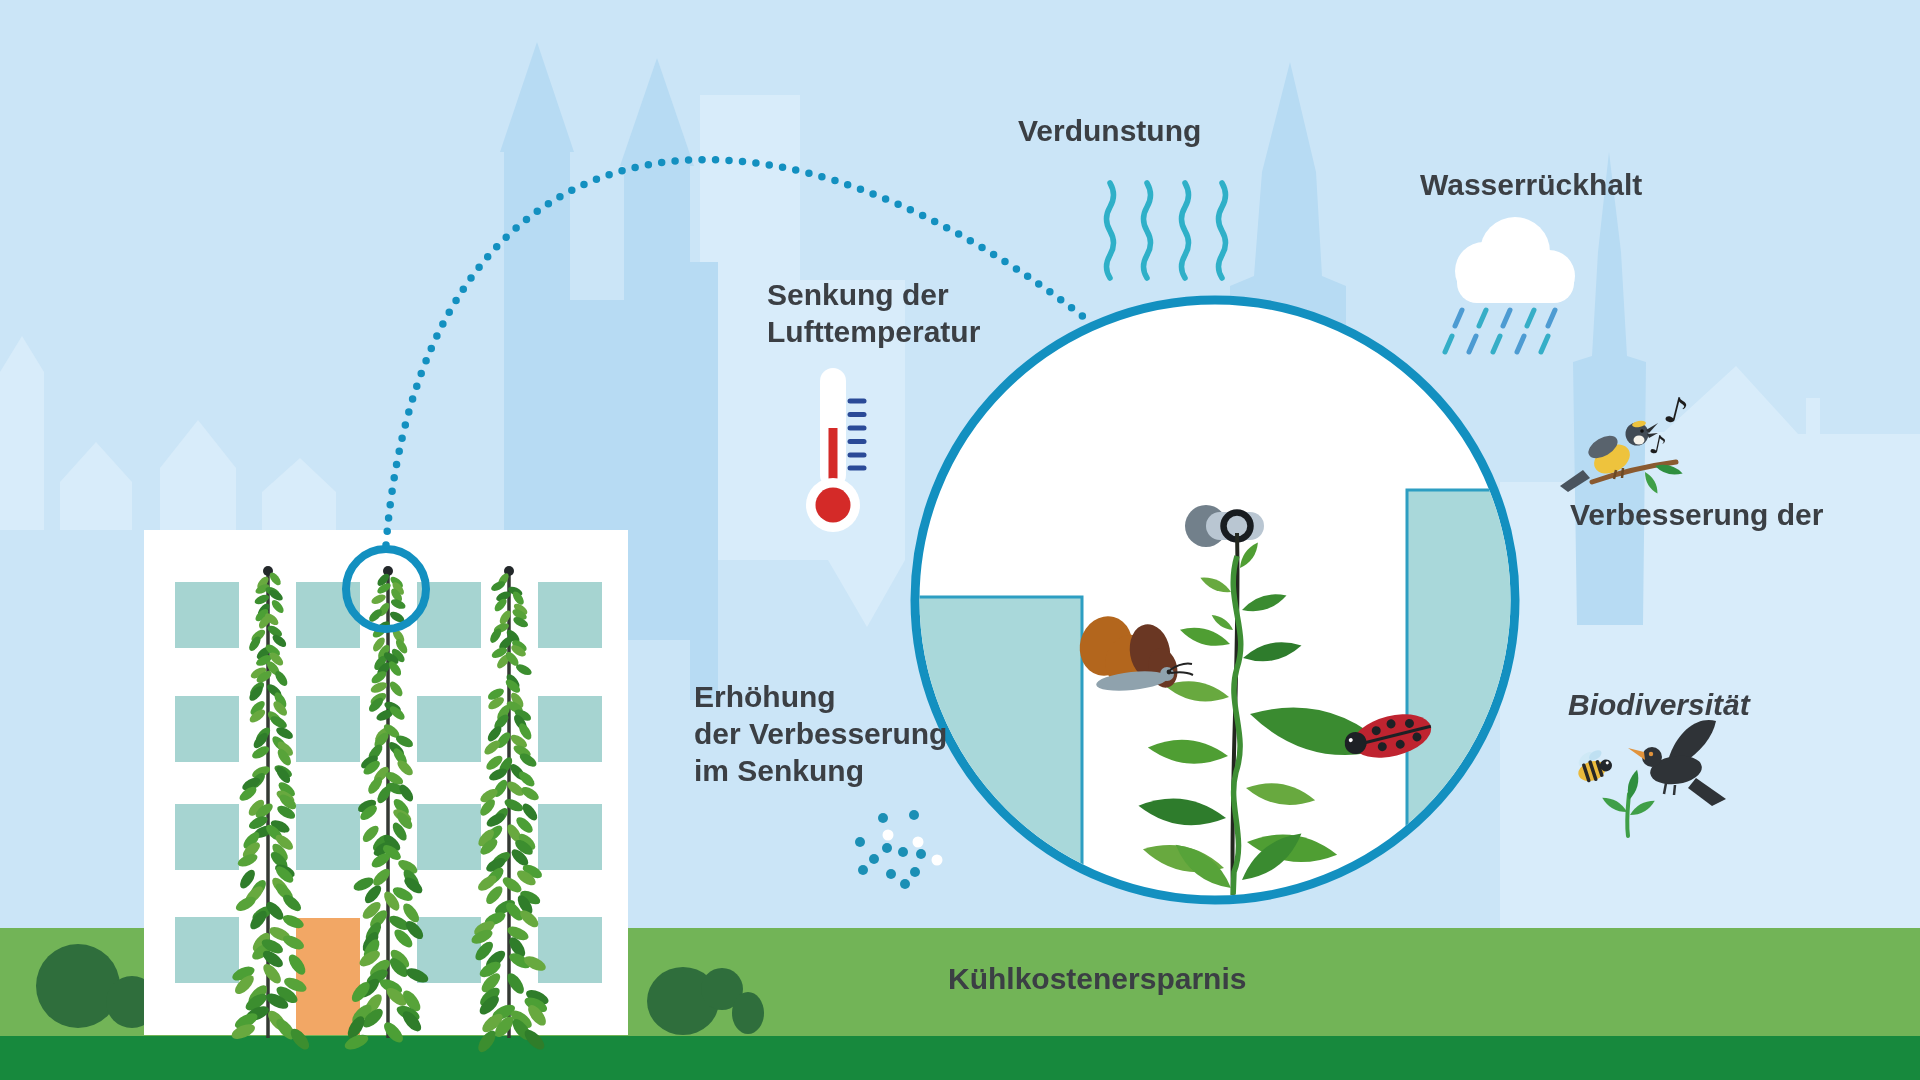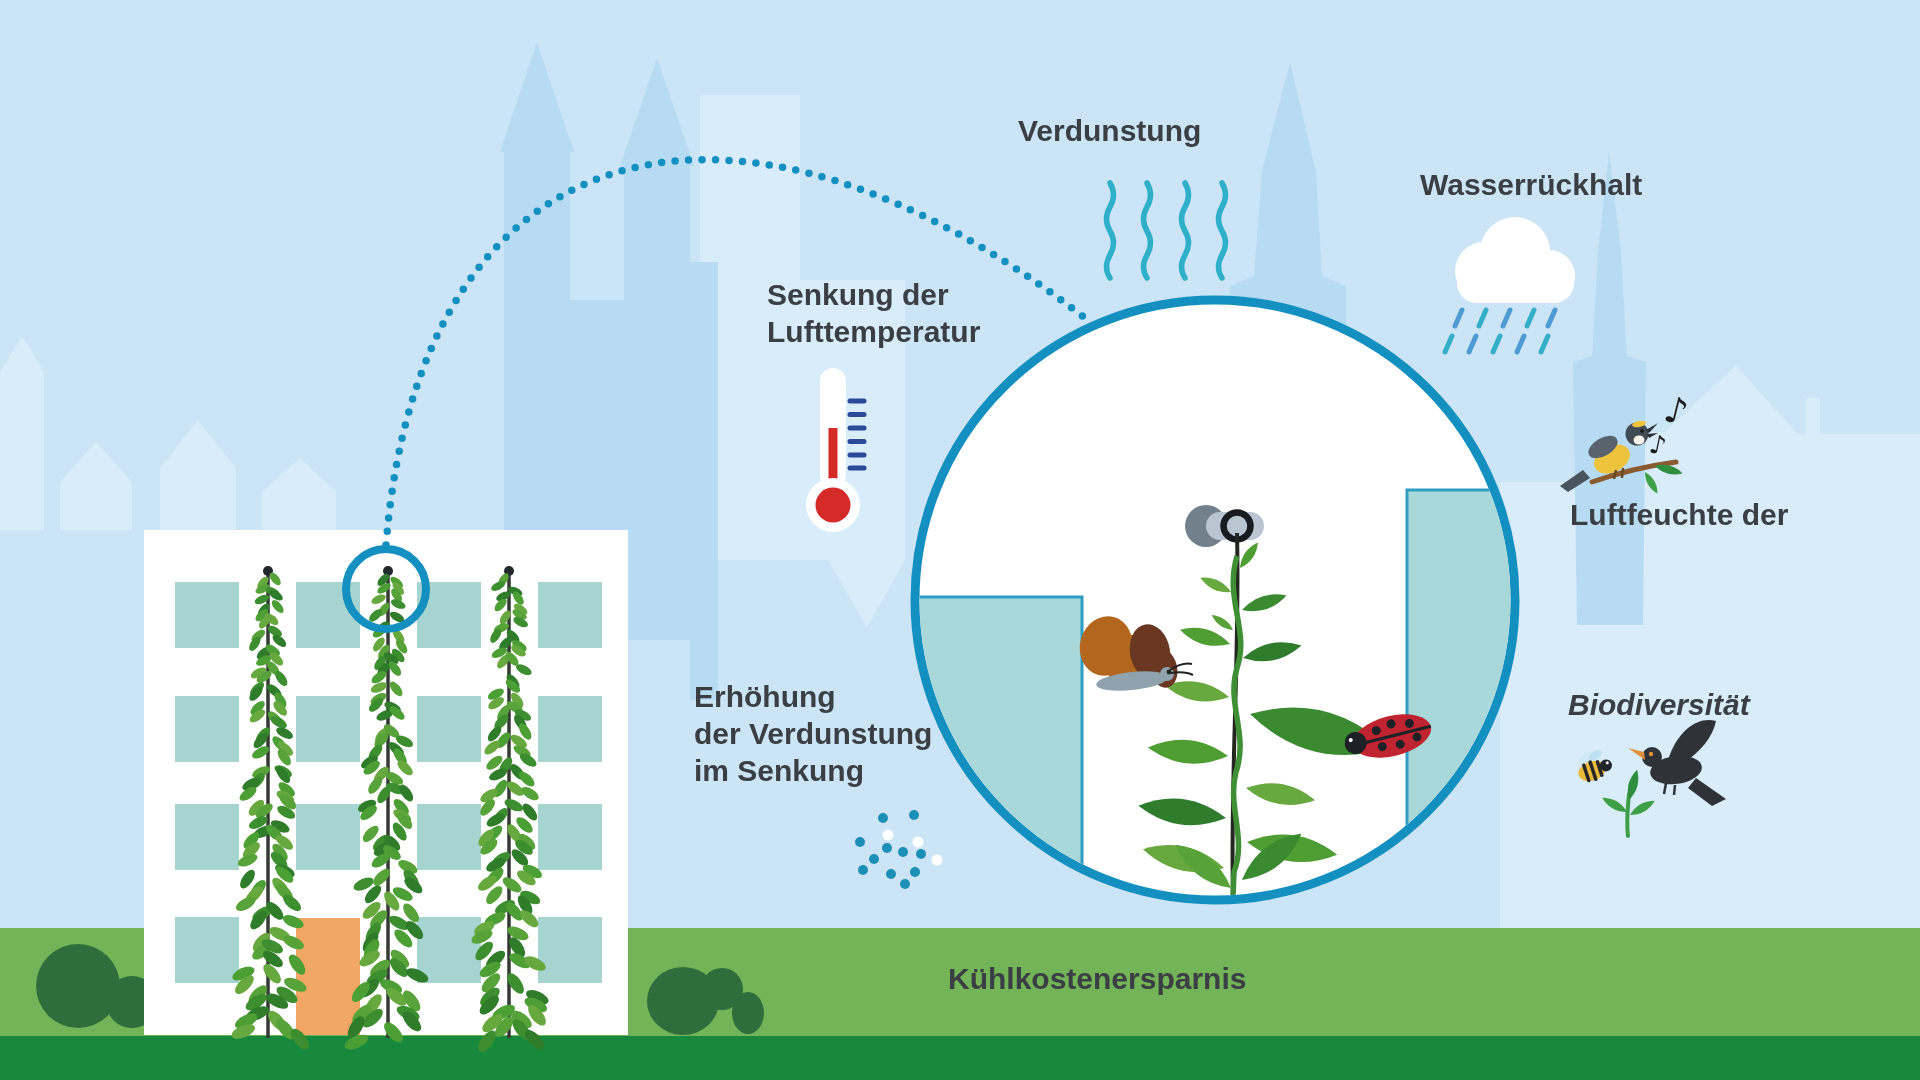--- a/index.html
+++ b/index.html
@@ -572,25 +572,25 @@
 </div>
 <div class="label" id="label-wasserrueckhalt">
   <span>Wasserrückhalt</span>
 </div>
 <div class="label" id="label-senkung">
   <span>Senkung der</span>
   <span>Lufttemperatur</span>
 </div>
 <div class="label" id="label-erhoehung">
   <span>Erhöhung</span>
-  <span>der Verdunstung</span>
+  <span>der Verbesserung</span>
   <span>im Senkung</span>
 </div>
 <div class="label" id="label-verbesserung">
-  <span>Luftfeuchte der</span>
+  <span>Verbesserung der</span>
 </div>
 <div class="label" id="label-biodiversitaet">
   <span>Biodiversität</span>
 </div>
 <div class="label" id="label-kuehlkosten">
   <span>Kühlkostenersparnis</span>
 </div>
 
 </div>
 

